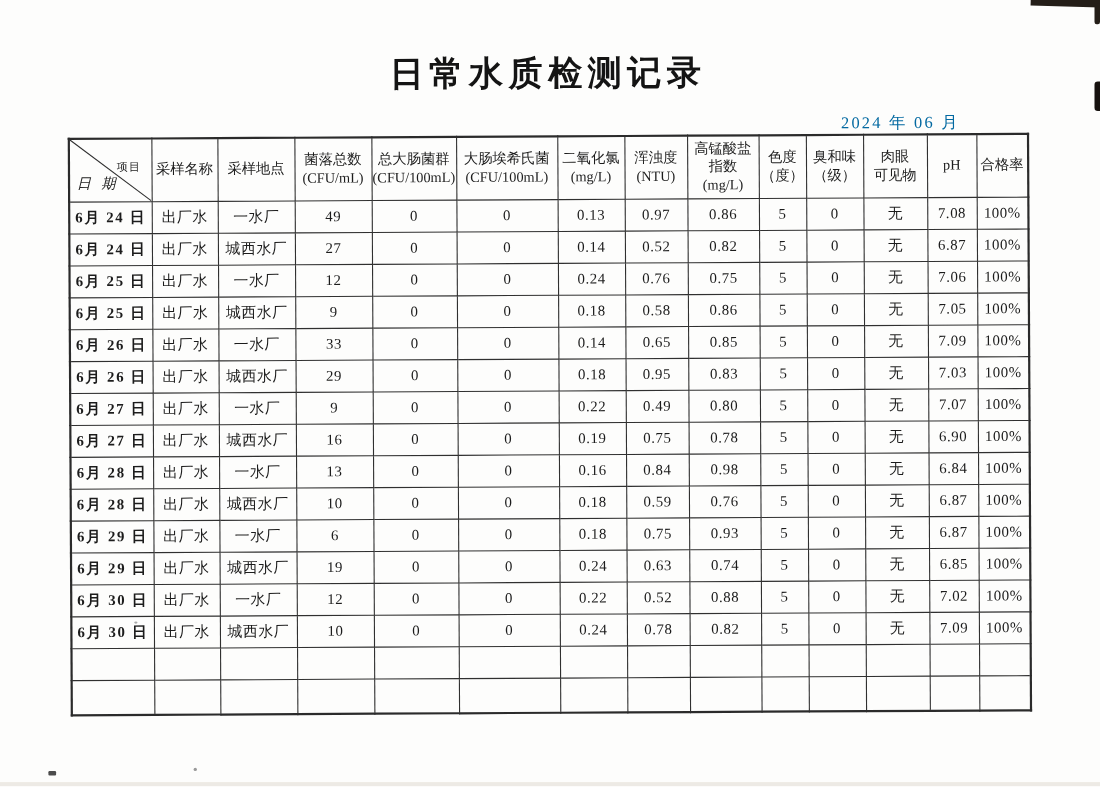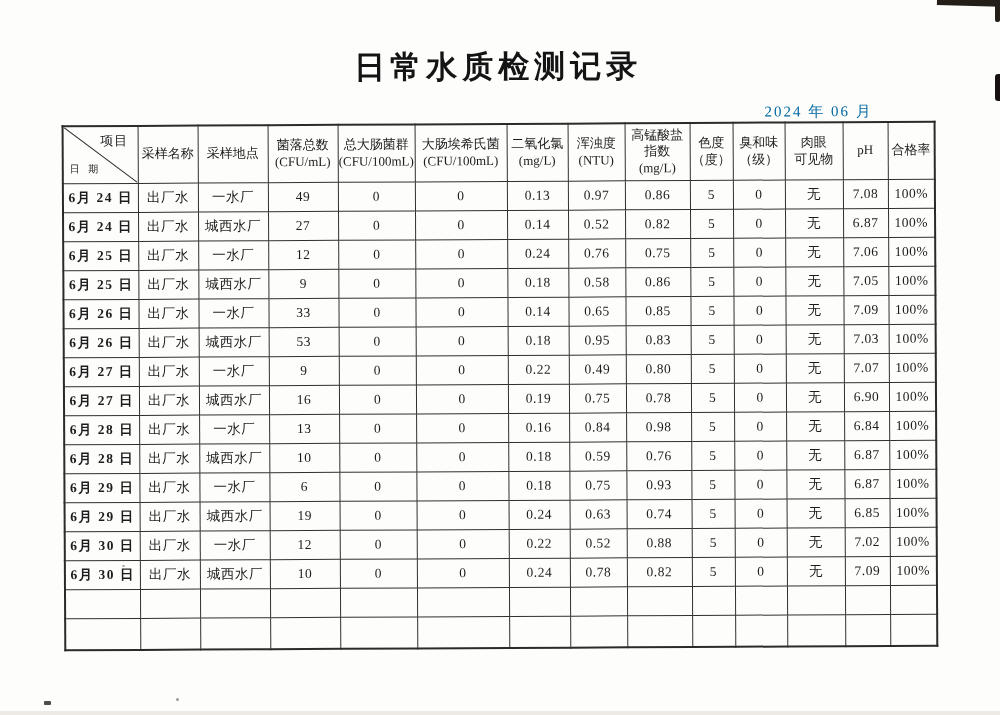--- a/index.html
+++ b/index.html
@@ -22,22 +22,22 @@
                  border-collapse:collapse; table-layout:fixed;
                  border:2px solid #2b2b2b; }
   th, td { border:1px solid #303030; text-align:center; vertical-align:middle;
            color:#1c1c1c; overflow:hidden; padding:0; }
   th { font-weight:400; font-size:13px; line-height:1.28; height:57px; }
   td { font-size:13.5px; height:29px; letter-spacing:0.5px; }
   td.date-cell { letter-spacing:1.5px;font-weight:bold; }
 
   .corner-cell { position:relative; }
   .corner-cell svg { position:absolute; left:0; top:0; width:100%; height:100%; display:block; }
-  .corner-top { position:absolute; top:6px; right:9px; font-size:13px; letter-spacing:1px; }
-  .corner-bottom { position:absolute; bottom:7px; left:6px; font-size:10px; letter-spacing:3px; }
+  .corner-top { position:absolute; top:20px; right:9px; font-size:10px; letter-spacing:1px; }
+  .corner-bottom { position:absolute; bottom:7px; left:6px; font-size:13px; letter-spacing:3px;font-style:italic; }
 
   tr.empty-row td { height:29px; }
   tr.empty-row.last td { height:32px; }
 
   
   .artifact { position:absolute; pointer-events:none; }
   .a-top-band { left:937px; top:-4px; width:66px; height:10px; background:#241e18; transform:rotate(1.6deg); }
   .a-right-sliver { left:995px; top:3px; width:5px; height:19px; background:#241e18; border-radius:0 0 2px 2px; }
   .a-right-blob { left:995px; top:74px; width:5px; height:27px; background:#17120f; border-radius:3px 0 0 3px; }
   .a-speck1 { left:44px; top:701px; width:7px; height:4px; background:#4c4c4c; border-radius:1px; }
@@ -173,21 +173,21 @@
             <td>5</td>
             <td>0</td>
             <td>无</td>
             <td>7.09</td>
             <td>100%</td>
           </tr>
           <tr>
             <td class="date-cell">6月 26 日</td>
             <td>出厂水</td>
             <td>城西水厂</td>
-            <td>53</td>
+            <td>29</td>
             <td>0</td>
             <td>0</td>
             <td>0.18</td>
             <td>0.95</td>
             <td>0.83</td>
             <td>5</td>
             <td>0</td>
             <td>无</td>
             <td>7.03</td>
             <td>100%</td>

